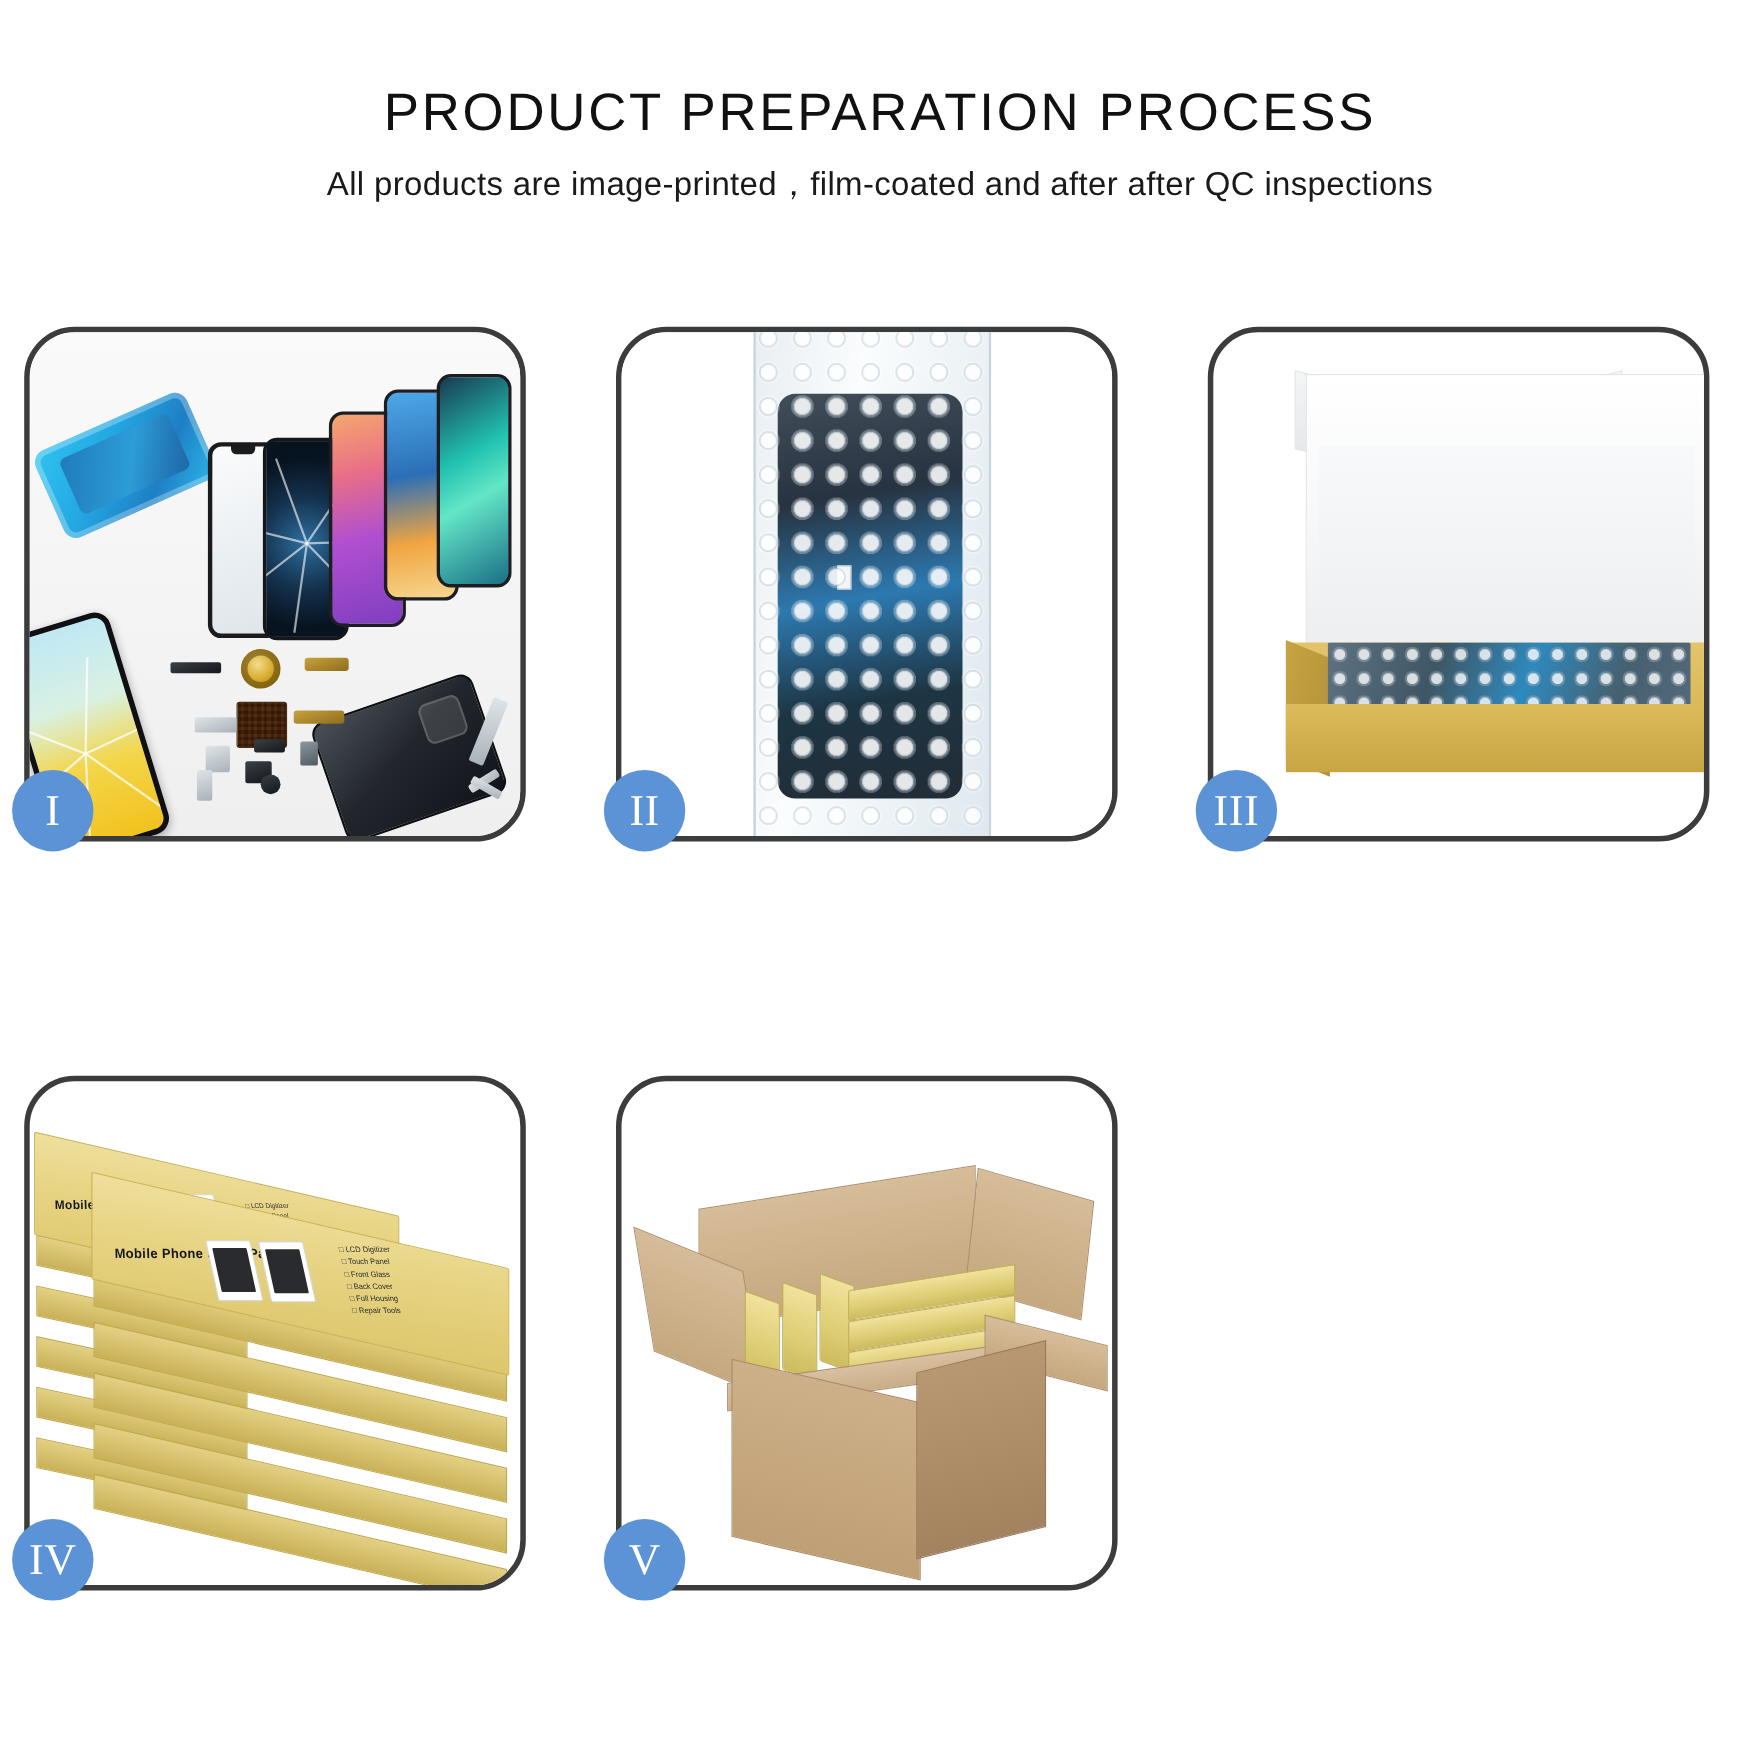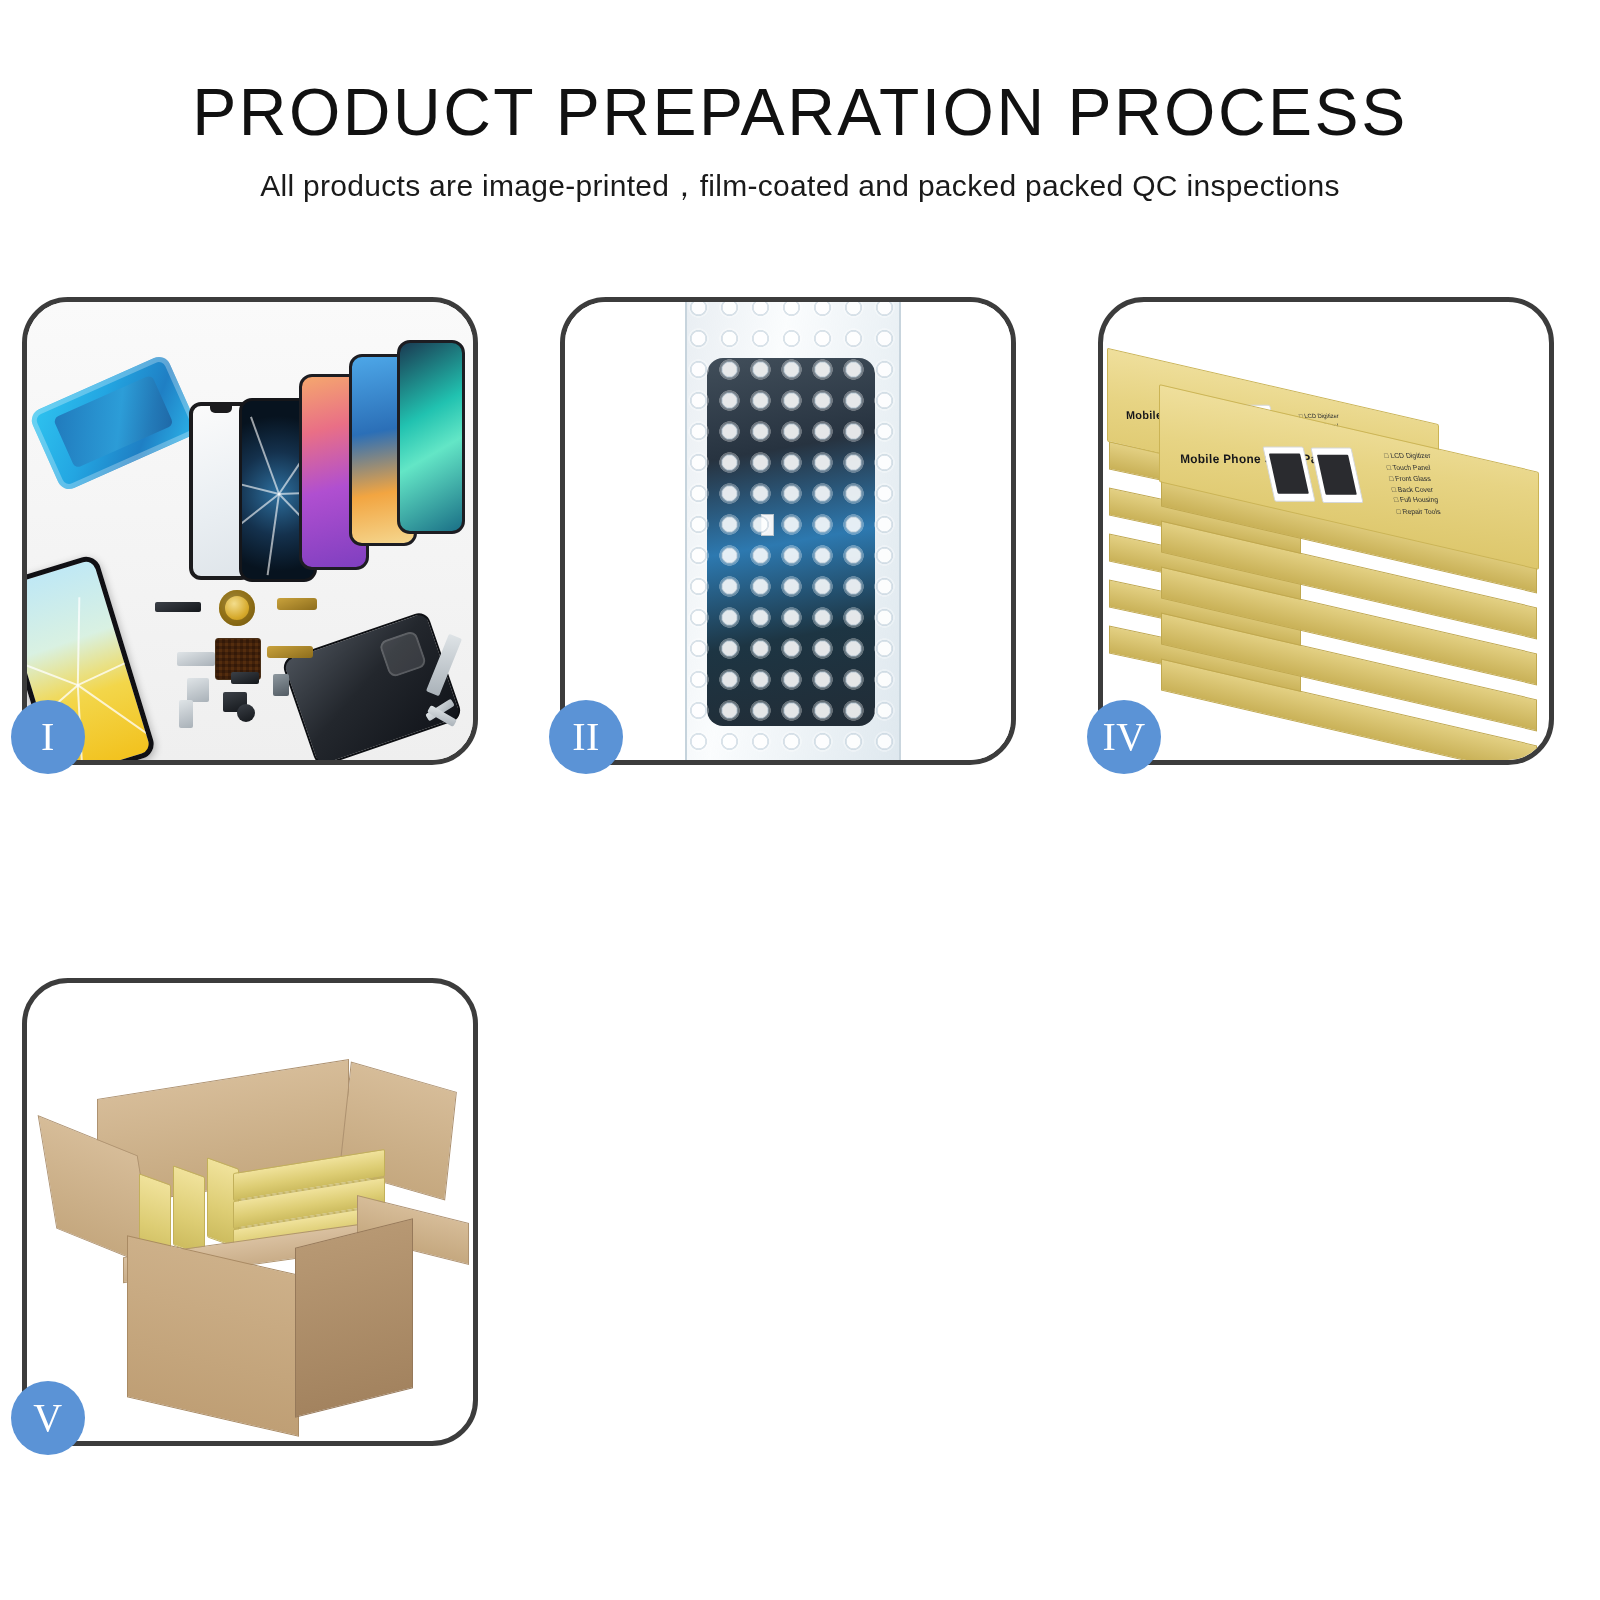--- a/index.html
+++ b/index.html
@@ -21,21 +21,21 @@
 
   
   .header {
     position: absolute;
     top: 78px;
     left: 0;
     width: 1600px;
     text-align: center;
   }
   .header-title {
-    font-size: 66px;
+    font-size: 48px;
     font-weight: 400;
     letter-spacing: 2.5px;
     color: #111111;
     line-height: 1.06;
     white-space: nowrap;
   }
   .header-subtitle {
     margin-top: 18px;
     font-size: 30px;
     font-weight: 400;
@@ -375,21 +375,21 @@
     position:absolute; background: rgba(161,135,104,.65);
   }
 </style>
 </head>
 <body>
 
 <div class="page">
 
   <div class="header">
     <div class="header-title">PRODUCT PREPARATION PROCESS</div>
-    <div class="header-subtitle">All products are image-printed，film-coated and packed packed QC inspections</div>
+    <div class="header-subtitle">All products are image-printed，film-coated and after after QC inspections</div>
   </div>
 
   <div class="grid">
 
     <div class="panel">
       <div class="panel-clip">
         <div class="p1-bg"></div>
 
         <div class="p1-blueframe"></div>
 
@@ -444,20 +444,33 @@
         <div class="p2-bg"></div>
         <div class="p2-sleeve"></div>
         <div class="p2-screen"></div>
         <div class="p2-label"></div>
         <div class="p2-bubbles"></div>
         <div class="p2-bubbles2"></div>
       </div>
       <div class="badge">II</div>
     </div>
 
+    <div class="panel">
+      <div class="panel-clip">
+        <div class="p3-lid-flapL"></div>
+        <div class="p3-lid-flapR"></div>
+        <div class="p3-lid"></div>
+        <div class="p3-inner"></div>
+        <div class="p3-tray"></div>
+        <div class="p3-tray-left"></div>
+        <div class="p3-tray-in"></div>
+        <div class="p3-tray-front"></div>
+      </div>
+      <div class="badge">III</div>
+    </div>
 
     <div class="panel">
       <div class="panel-clip">
 
         <div class="gbox-side" style="left:6px; top:160px; width:190px; height:26px; transform: skewY(12deg);"></div>
         <div class="gbox-side" style="left:6px; top:206px; width:190px; height:26px; transform: skewY(12deg);"></div>
         <div class="gbox-side" style="left:6px; top:252px; width:190px; height:26px; transform: skewY(12deg);"></div>
         <div class="gbox-side" style="left:6px; top:298px; width:190px; height:26px; transform: skewY(12deg);"></div>
         <div class="gbox-side" style="left:6px; top:344px; width:190px; height:26px; transform: skewY(12deg);"></div>
 

